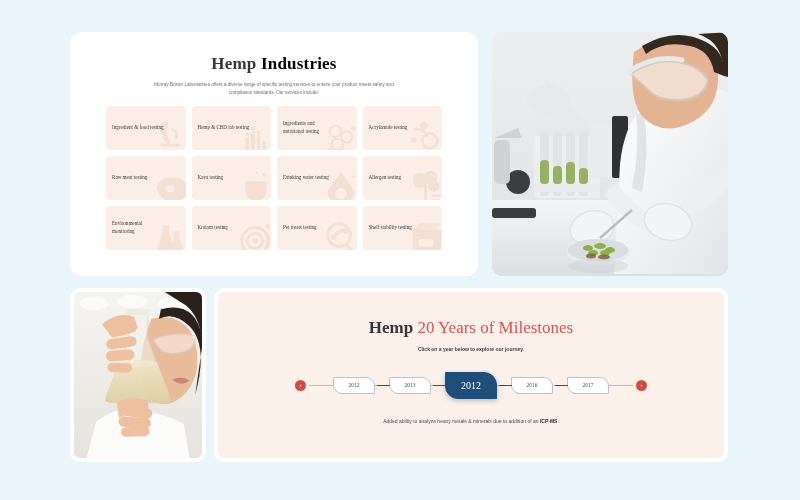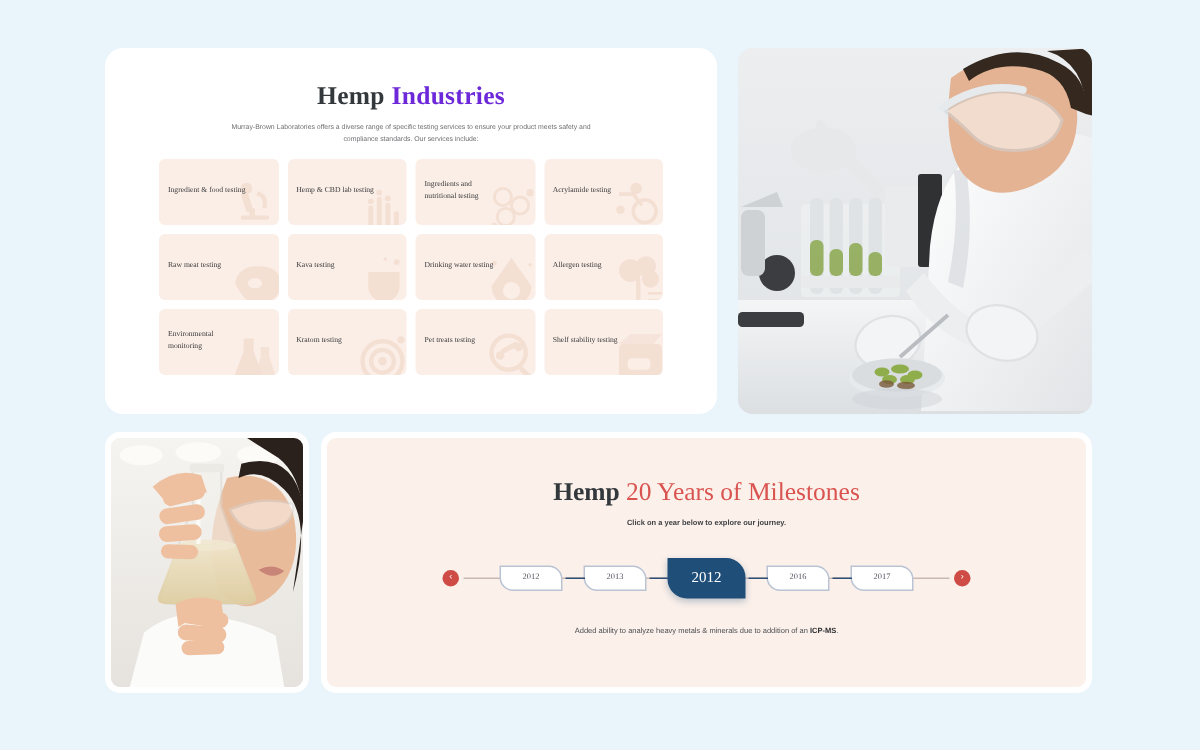--- a/index.html
+++ b/index.html
@@ -16,21 +16,21 @@
     position: absolute; left: 70px; top: 32px;
     width: 408px; height: 244px;
     background: #ffffff; border-radius: 12px;
   }
   .panel-title {
     text-align: center; margin-top: 22px;
     font-family: "Liberation Serif", serif;
     font-size: 17px; font-weight: 700; letter-spacing: .2px;
     color: #33383d;
   }
-  .panel-title .accent { color: #6d28d9; }
+  .panel-title .accent { color: #000000; }
   .panel-sub {
     margin: 7px auto 0; width: 246px;
     text-align: center; font-size: 4.6px; line-height: 1.75;
     color: #6e6f72;
   }
   .grid {
     margin: 9px auto 0; width: 336px;
     display: grid; grid-template-columns: repeat(4, 1fr);
     gap: 6px 6px;
   }

